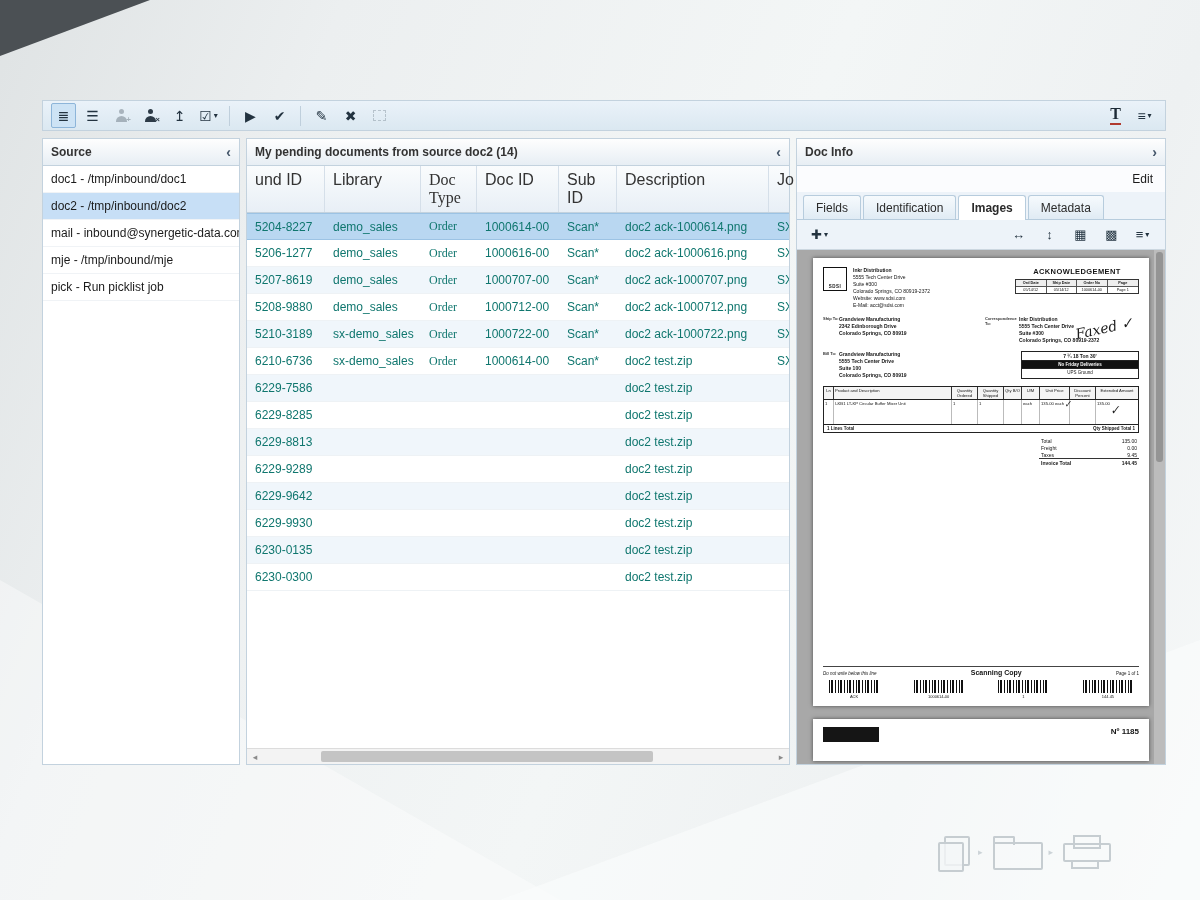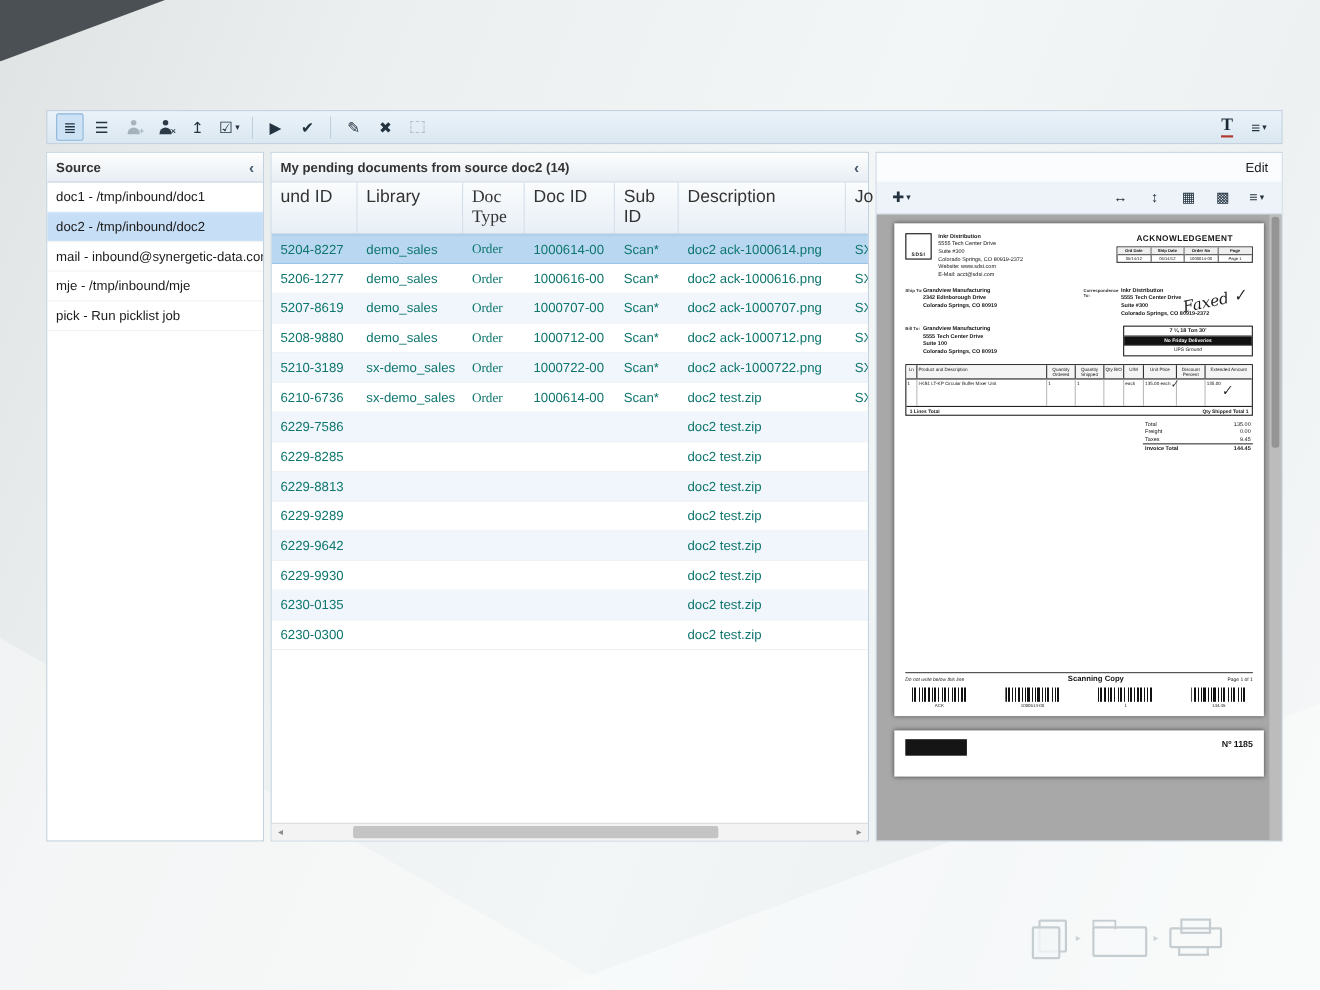--- a/index.html
+++ b/index.html
@@ -394,22 +394,32 @@
     <div class="hscroll">
       <div class="harrow">◂</div>
       <div class="htrack">
         <div class="hthumb"></div>
       </div>
       <div class="harrow">▸</div>
     </div>
   </div>
 
   <div class="panel panel-doc">
+    <div class="phead">
+      <span>Doc Info</span>
+      <span class="collapse">›</span>
+    </div>
     <div class="edit-row">
       <span class="edit-link">Edit</span>
+    </div>
+    <div class="tabs">
+      <div class="tab">Fields</div>
+      <div class="tab">Identification</div>
+      <div class="tab active">Images</div>
+      <div class="tab">Metadata</div>
     </div>
     <div class="itools">
       <div class="tbtn">
         <span class="glyph">✚</span>
         <span class="caret">▾</span>
       </div>
       <div class="tspacer"></div>
       <div class="tbtn">
         <span class="glyph">↔</span>
       </div>

